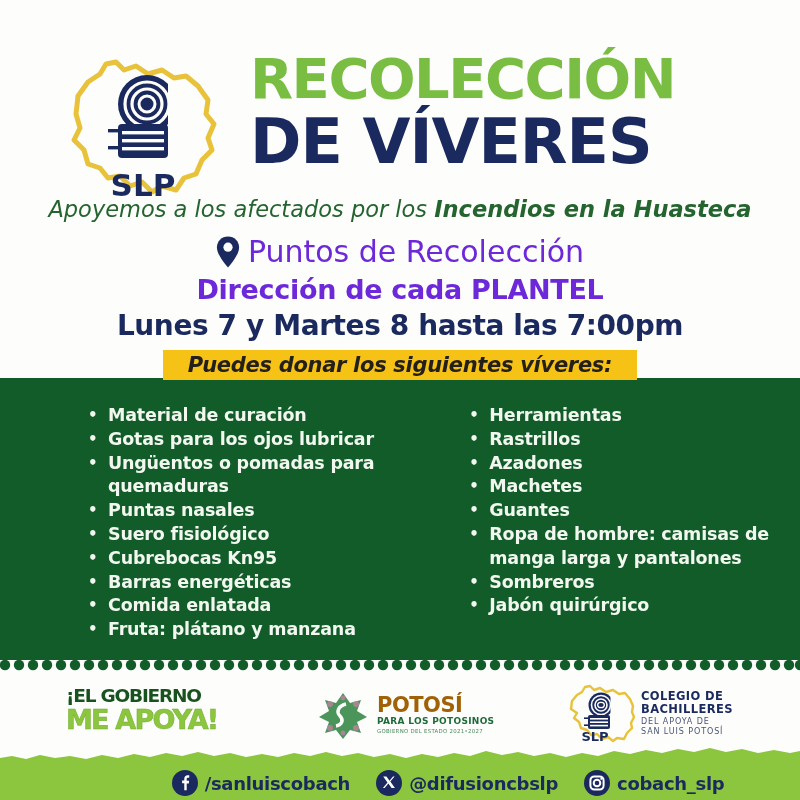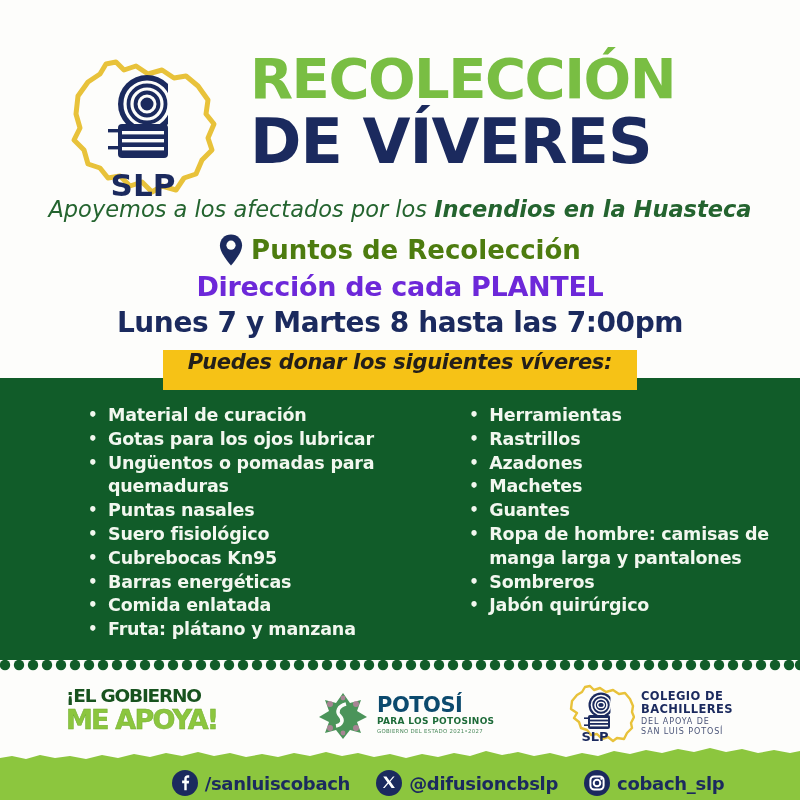--- a/index.html
+++ b/index.html
@@ -38,21 +38,21 @@
     font-style:italic; font-size:22.5px; color:#24642f; white-space:nowrap;
   }
   .subtitle .bold { font-weight:bold; }
 
   
   .info { position:absolute; left:0; top:234px; width:800px; text-align:center; }
   .info-row1 { display:flex; align-items:center; justify-content:center; gap:8px; }
   .pin-icon { width:24px; height:32px; display:block; }
   .info-points {
     font-family:"DejaVu Sans", sans-serif;
-    font-weight:bold; font-size:26px; color:#4d7c0f;
+    font-weight:normal; font-size:30px; color:#6d28d9;
   }
   .info-plantel {
     font-family:"DejaVu Sans", sans-serif;
     font-weight:bold; font-size:27px; color:#6d28d9; margin-top:5px;
     letter-spacing:-0.3px;
   }
   .info-dates {
     font-family:"DejaVu Sans", sans-serif;
     font-weight:bold; font-size:28px; color:#1b2a5e; margin-top:4px;
     letter-spacing:-0.4px;
@@ -63,22 +63,22 @@
     position:absolute; left:0; top:378px; width:800px; height:282px;
     background:#115c29;
   }
   .scallop {
     position:absolute; left:0; top:660px; width:800px; height:18px;
     overflow:hidden;
   }
   .scallop svg { display:block; }
 
   .banner {
-    position:absolute; left:163px; top:350px; width:474px; height:40px;
-    background:#f6c216; display:flex; align-items:flex-start; justify-content:center;
+    position:absolute; left:163px; top:350px; width:474px; height:30px;
+    background:#f6c216; display:flex; align-items:center; justify-content:center;
     z-index:5;
   }
   .banner-text {
     font-family:"DejaVu Sans", sans-serif;
     font-weight:bold; font-style:italic; font-size:21px; color:#231f1a;
     letter-spacing:-0.3px; white-space:nowrap;
   }
 
   .columns { position:absolute; left:0; top:404px; width:800px; display:flex; z-index:4;padding-left:44px; }
   .col { }
@@ -129,21 +129,21 @@
   }
   .gob-l2 {
     font-family:"DejaVu Sans", sans-serif; font-weight:bold; font-size:27px;
     color:#8cc63e; letter-spacing:-1.8px; line-height:27px; white-space:nowrap;
     -webkit-text-stroke:0.5px #6fae2f;
   }
 
   .potosi-logo { position:absolute; left:316px; top:688px; width:180px; height:54px; display:flex; align-items:center; gap:7px; }
   .potosi-mark { width:54px; height:50px; }
   .potosi-txt { }
-  .pot-1 { font-family:"DejaVu Sans", sans-serif; font-weight:bold; font-size:21px; color:#0c4a6e; line-height:21px; letter-spacing:-0.5px; }
+  .pot-1 { font-family:"DejaVu Sans", sans-serif; font-weight:bold; font-size:21px; color:#a16207; line-height:21px; letter-spacing:-0.5px; }
   .pot-2 { font-family:"DejaVu Sans", sans-serif; font-weight:bold; font-size:9px; color:#1d6b39; line-height:11px; letter-spacing:0.3px; }
   .pot-3 { font-family:"DejaVu Sans", sans-serif; font-size:5.4px; color:#4b8a5c; line-height:8px; letter-spacing:0.3px; }
 
   .cobach-logo { position:absolute; left:563px; top:682px; width:200px; height:62px; display:flex; align-items:center; gap:6px; }
   .cobach-mark { width:72px; height:60px; }
   .cob-1 { font-family:"DejaVu Sans", sans-serif; font-weight:bold; font-size:11.5px; color:#1b2a5e; line-height:13.5px; letter-spacing:0.4px; }
   .cob-2 { font-family:"DejaVu Sans", sans-serif; font-size:8px; color:#4a5478; line-height:10px; letter-spacing:0.9px; }
 </style>
 </head>
 <body>

